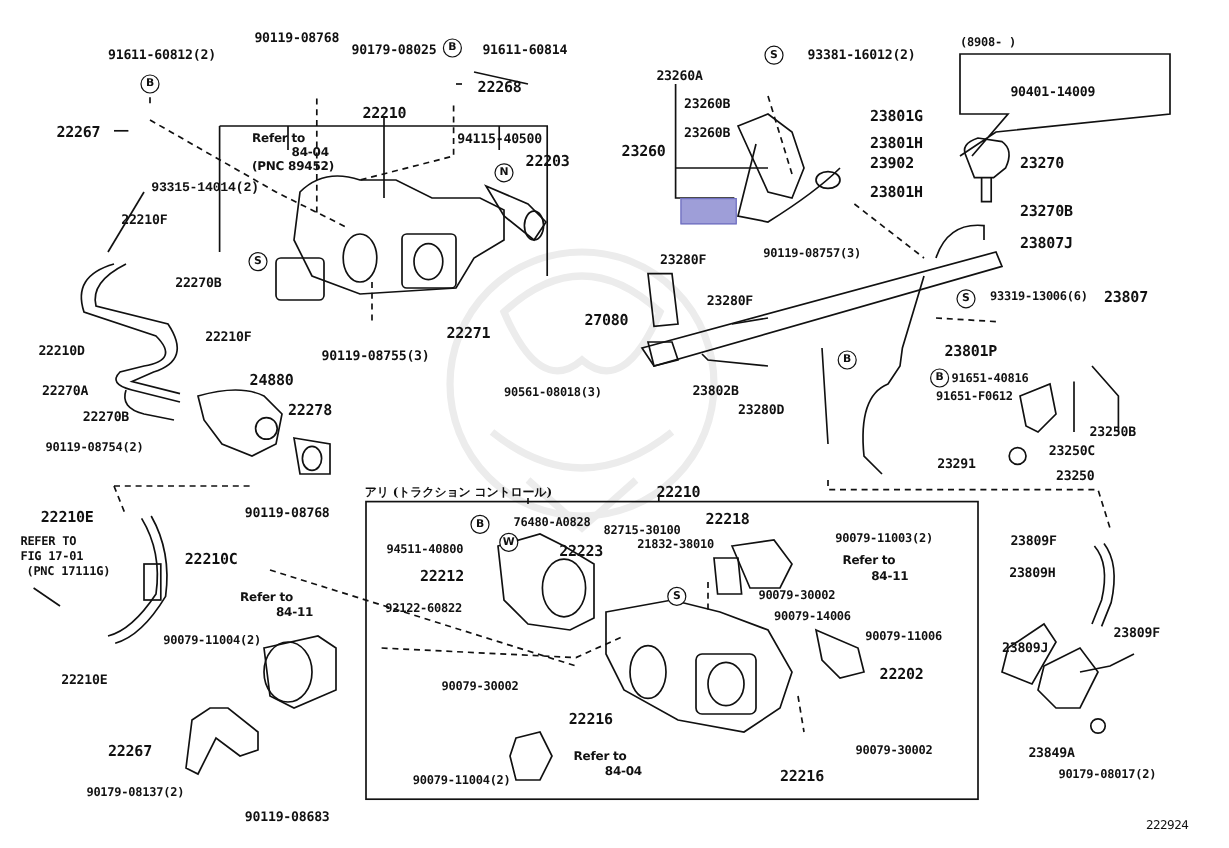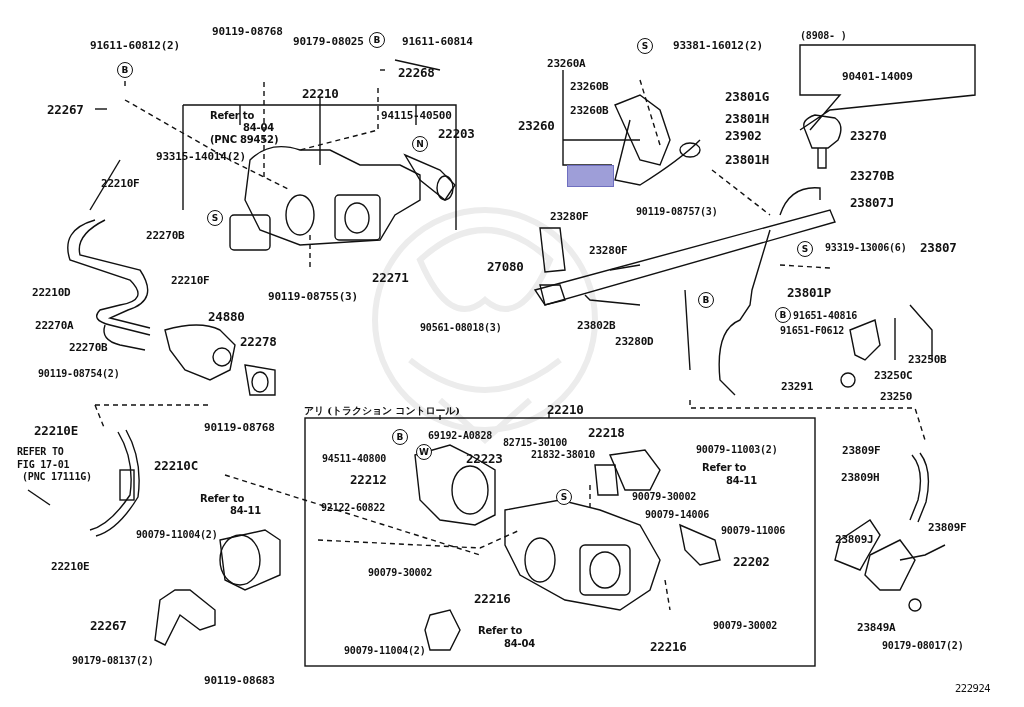--- a/index.html
+++ b/index.html
@@ -184,21 +184,21 @@
 
 <div class="lbl" style="left:90px;top:40px;">91611-60812(2)</div>
 <div class="lbl" style="left:212px;top:26px;">90119-08768</div>
 <div class="lbl" style="left:293px;top:36px;">90179-08025</div>
 <div class="lbl" style="left:402px;top:36px;">91611-60814</div>
 <div class="lbl big" style="left:398px;top:66px;">22268</div>
 <div class="lbl big" style="left:47px;top:103px;">22267</div>
 <div class="lbl big" style="left:302px;top:87px;">22210</div>
 <div class="lbl" style="left:381px;top:110px;">94115-40500</div>
 <div class="lbl big" style="left:438px;top:127px;">22203</div>
-<div class="lbl" style="left:156px;top:151px;">93315-14014(2)</div>
+<div class="lbl" style="left:126px;top:151px;font-family:Liberation Mono, monospace;">93315-14014(2)</div>
 <div class="lbl" style="left:101px;top:178px;">22210F</div>
 <div class="lbl" style="left:146px;top:230px;">22270B</div>
 <div class="lbl big" style="left:345px;top:271px;margin-left:27px;">22271</div>
 <div class="lbl" style="left:268px;top:291px;">90119-08755(3)</div>
 <div class="lbl" style="left:171px;top:275px;">22210F</div>
 <div class="lbl" style="left:32px;top:287px;">22210D</div>
 <div class="lbl big" style="left:208px;top:310px;">24880</div>
 <div class="lbl" style="left:35px;top:320px;">22270A</div>
 <div class="lbl big" style="left:240px;top:335px;">22278</div>
 <div class="lbl" style="left:69px;top:342px;">22270B</div>
@@ -242,21 +242,21 @@
 <div class="lbl" style="left:781px;top:381px;">23291</div>
 <div class="lbl" style="left:880px;top:391px;">23250</div>
 <div class="lbl" style="left:842px;top:445px;">23809F</div>
 <div class="lbl" style="left:841px;top:472px;">23809H</div>
 <div class="lbl" style="left:835px;top:534px;">23809J</div>
 <div class="lbl" style="left:928px;top:522px;">23809F</div>
 <div class="lbl" style="left:857px;top:622px;">23849A</div>
 <div class="lbl small" style="left:882px;top:640px;">90179-08017(2)</div>
 
 <div class="lbl big" style="left:547px;top:403px;">22210</div>
-<div class="lbl small" style="left:428px;top:430px;">69192-A0828</div>
+<div class="lbl small" style="left:428px;top:430px;">76480-A0828</div>
 <div class="lbl small" style="left:503px;top:437px;">82715-30100</div>
 <div class="lbl big" style="left:588px;top:426px;">22218</div>
 <div class="lbl small" style="left:322px;top:453px;">94511-40800</div>
 <div class="lbl big" style="left:466px;top:452px;">22223</div>
 <div class="lbl small" style="left:531px;top:449px;">21832-38010</div>
 <div class="lbl small" style="left:696px;top:444px;">90079-11003(2)</div>
 <div class="lbl big" style="left:350px;top:473px;">22212</div>
 <div class="lbl small" style="left:632px;top:491px;">90079-30002</div>
 <div class="lbl small" style="left:321px;top:502px;">92122-60822</div>
 <div class="lbl small" style="left:645px;top:509px;">90079-14006</div>

